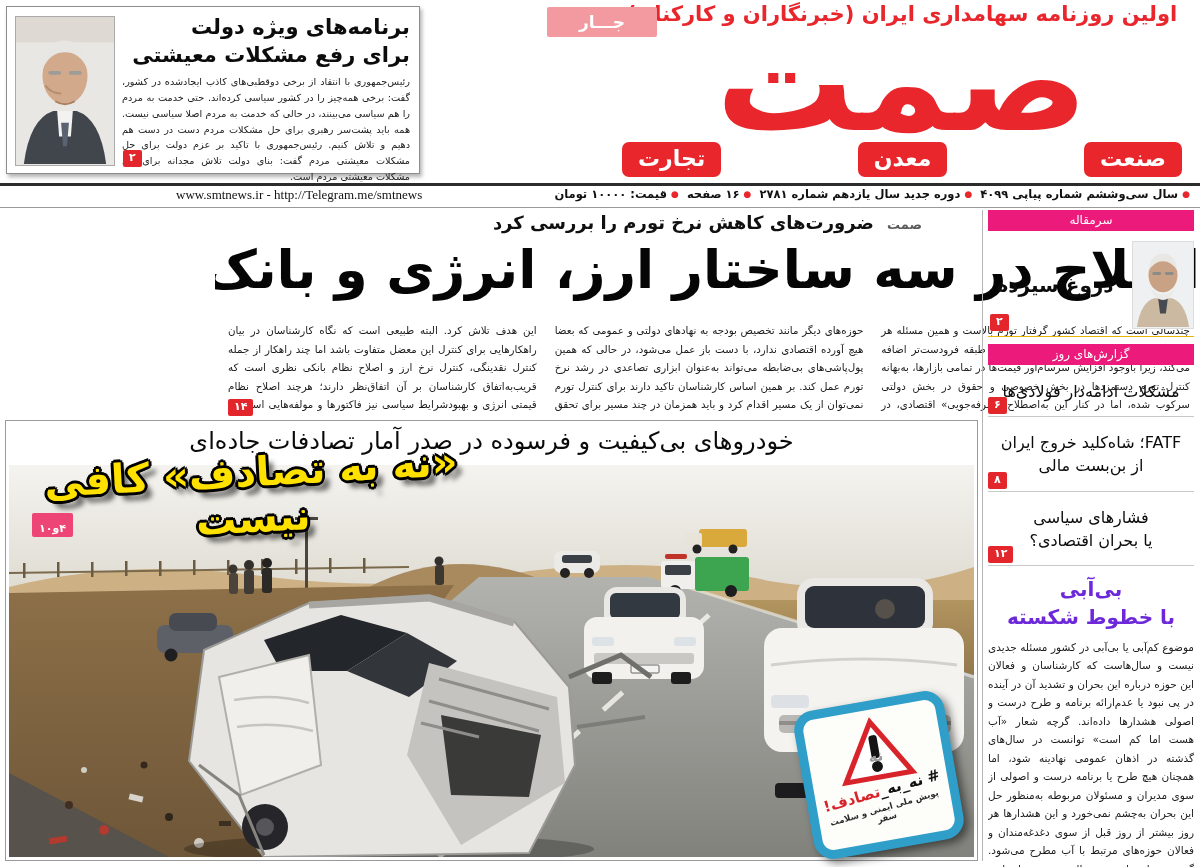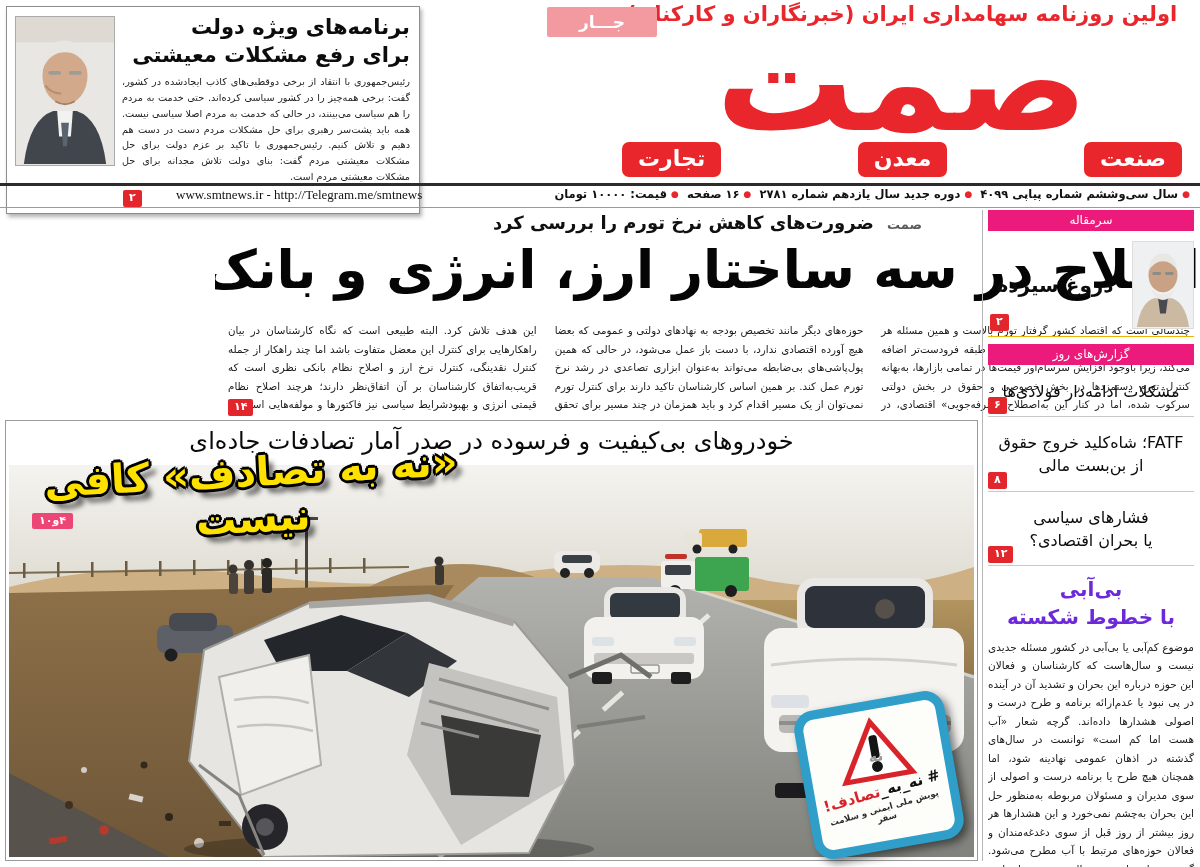--- a/index.html
+++ b/index.html
@@ -33,21 +33,21 @@
     background:#e8262c; color:#fff; font-weight:bold; font-size:22px;
     padding:4px 16px 6px; border-radius:9px; border:2px solid #fff;
   }
   .date-block { position:absolute; top:92px; left:442px; width:205px; direction:rtl; text-align:right; }
   .weekday { font-size:26px; color:#3a3a40; font-weight:bold; margin-bottom:7px; padding-right:4px; }
   .date-line { font-size:12.5px; font-weight:bold; color:#26262c; line-height:1.55; }
   .date-line .dot { color:#e8262c; font-size:9px; vertical-align:2px; margin-left:3px; }
 
   
   .tl-box {
-    position:absolute; top:6px; left:6px; width:414px; height:208px;
+    position:absolute; top:6px; left:6px; width:414px; height:168px;
     border:1px solid #8d8d8d; box-shadow:2px 3px 4px rgba(0,0,0,.3);
     background:#fff; padding:7px 9px 16px 7px; direction:rtl;
   }
   .tl-photo {
     position:absolute; left:8px; top:9px; width:100px; height:150px;
     border:1px solid #aaa; overflow:hidden; background:#e9e7e3;
   }
   .tl-text { margin-left:108px; }
   .tl-title { font-size:21px; font-weight:bold; color:#0c0c0c; line-height:1.32; text-align:right; }
   .tl-body {
@@ -107,21 +107,21 @@
     font-size:40px; font-weight:bold; color:#ffe100; direction:rtl;
     transform:rotate(-3deg);
     text-shadow:-2px -2px 0 #000, 2px -2px 0 #000, -2px 2px 0 #000, 2px 2px 0 #000,
                 0 -3px 0 #000, 0 3px 0 #000, -3px 0 0 #000, 3px 0 0 #000,
                 7px 8px 5px rgba(0,0,0,.55);
     z-index:5;
   }
   .pages-badge {
     position:absolute; left:26px; top:92px; z-index:6;
     background:#ee4577; color:#fff; font-size:11px; font-weight:bold;
-    padding:1px 7px 2px; border-radius:2px;
+    padding:9px 7px 2px; border-radius:2px;
   }
   .sticker {
     position:absolute; right:22px; bottom:10px; width:152px; height:150px; z-index:7;
     background:#fdfdfa; border:9px solid #2f9ec9; border-radius:20px;
     transform:rotate(-10deg); box-shadow:4px 5px 9px rgba(0,0,0,.5);
     text-align:center; padding-top:4px;
   }
   .sticker .tri { position:relative; width:86px; height:70px; margin:0 auto; }
   .sticker .no-word {
     position:absolute; top:34px; left:50%; transform:translateX(-50%);
@@ -403,21 +403,21 @@
     </div>
 
     <div class="sb-header">گزارش‌های روز</div>
 
     <div class="sb-item">
       <div class="sb-item-title">مشکلات ادامه‌دار فولادی‌ها</div>
       <span class="pg sb-item-page">۶</span>
     </div>
 
     <div class="sb-item">
-      <div class="sb-item-title">FATF؛ شاه‌کلید خروج حقوق</div>
+      <div class="sb-item-title">FATF؛ شاه‌کلید خروج ایران</div>
       <div class="sb-item-title">از بن‌بست مالی</div>
       <span class="pg sb-item-page">۸</span>
     </div>
 
     <div class="sb-item">
       <div class="sb-item-title">فشارهای سیاسی</div>
       <div class="sb-item-title">یا بحران اقتصادی؟</div>
       <span class="pg sb-item-page">۱۲</span>
     </div>
 

